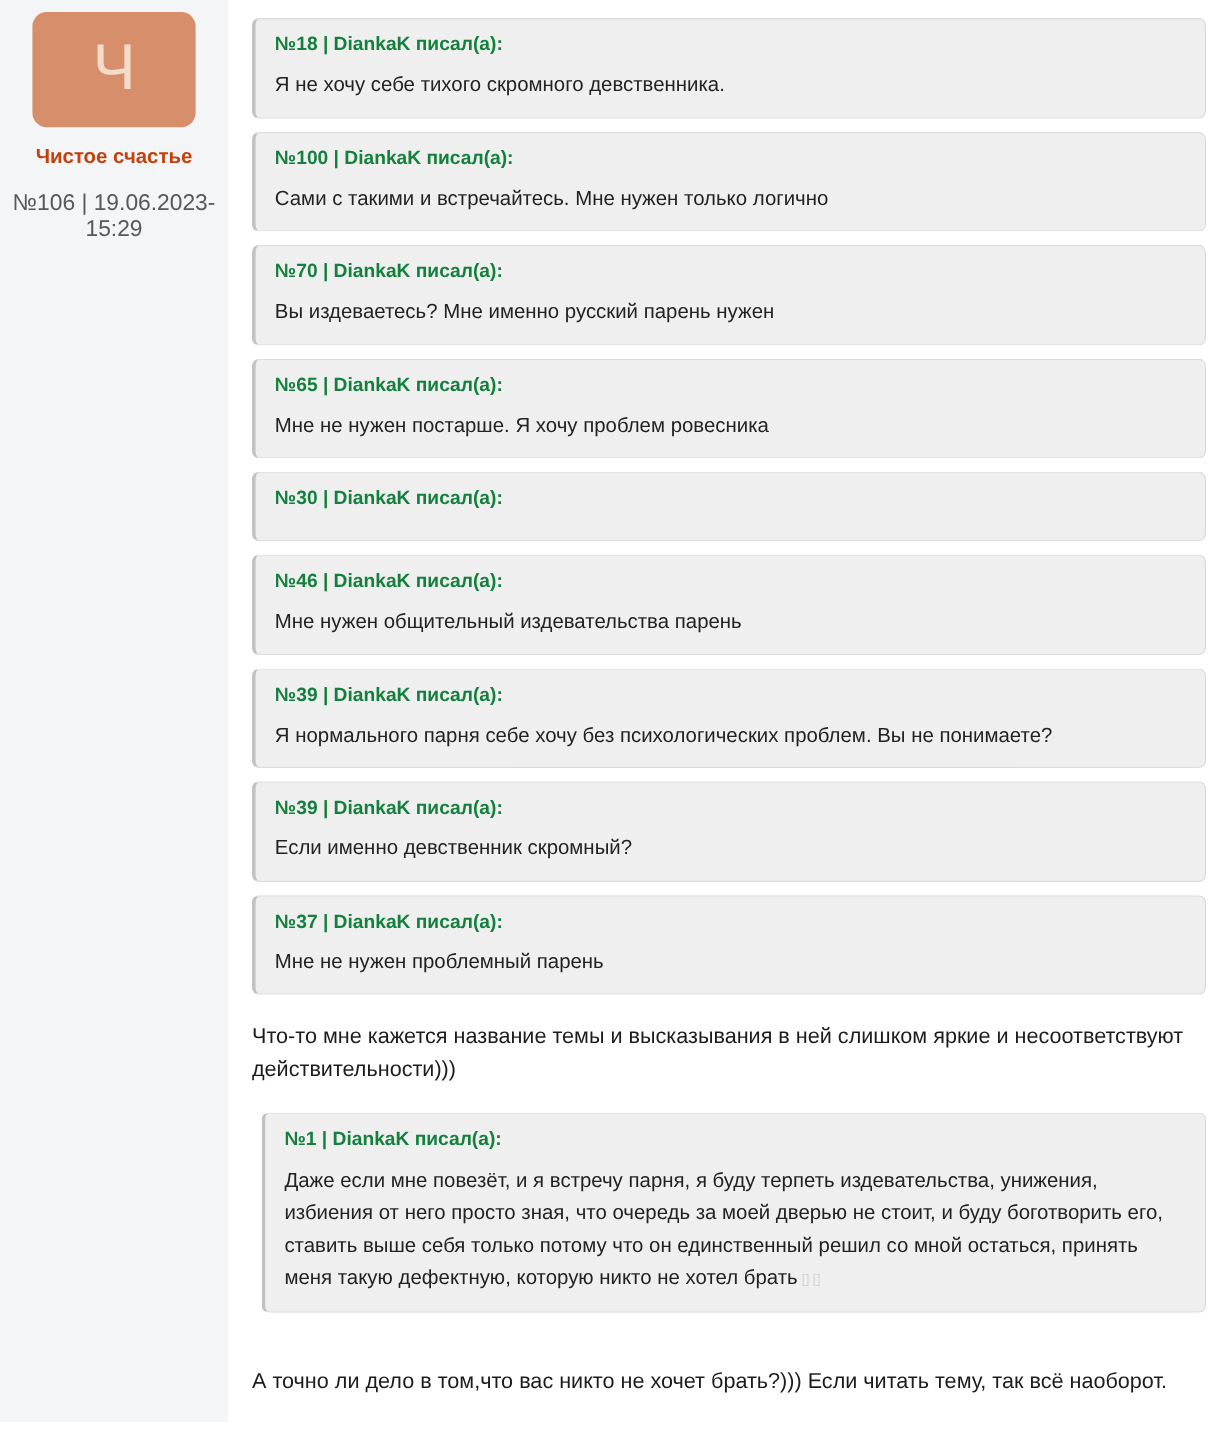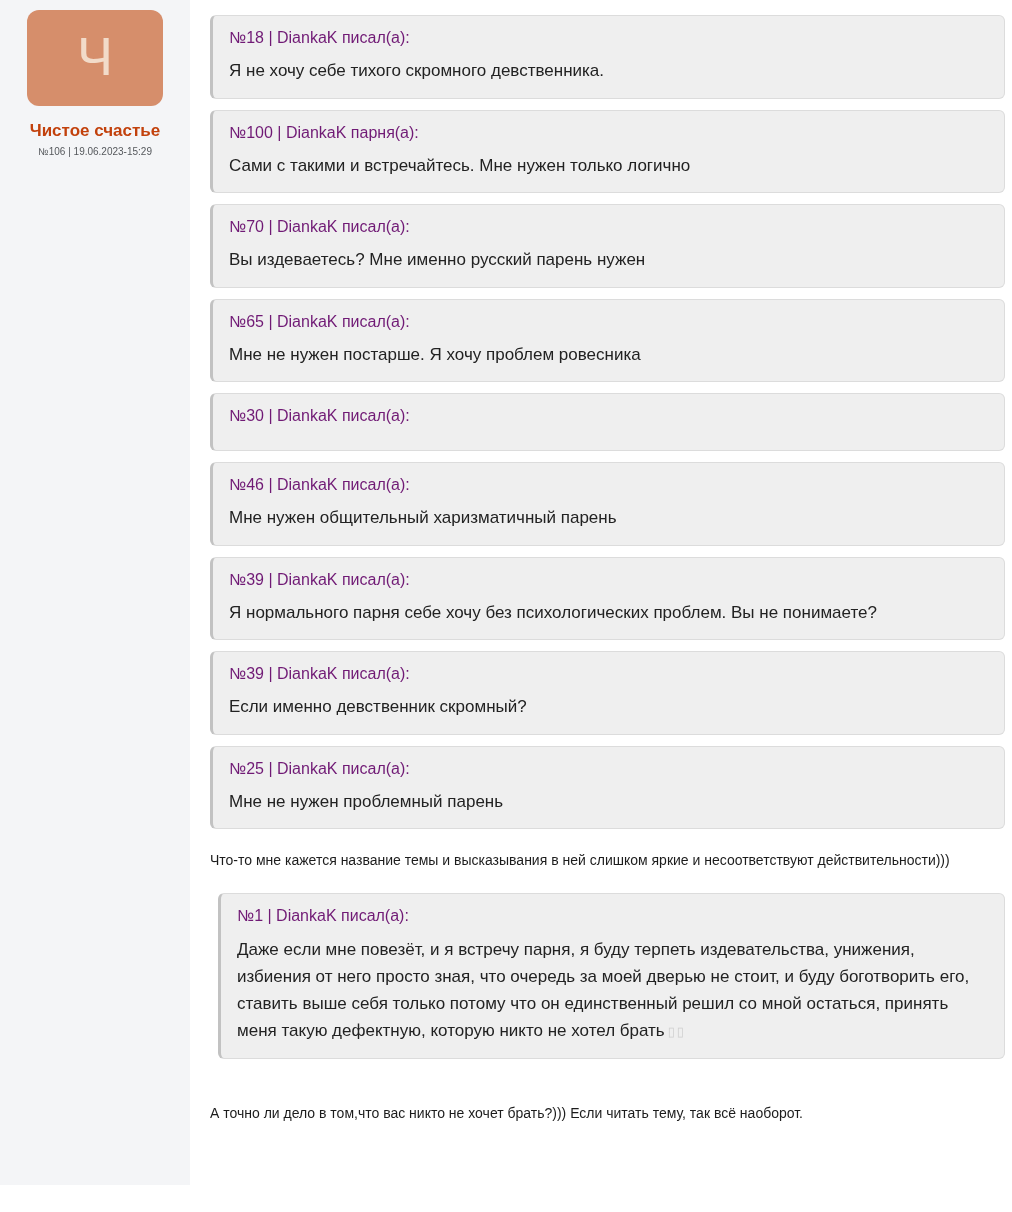--- a/index.html
+++ b/index.html
@@ -53,51 +53,51 @@
     line-height:1;
     transform:translateY(-2px);
   }
   .username{
     margin-top:15px;
     font-size:17px;
     font-weight:bold;
     color:#c2410c;
   }
   .post-meta{
-    margin-top:5px;
-    font-size:10px;
+    margin-top:18px;
+    font-size:19px;
     color:var(--text-meta);
   }
   
   .content{
     flex:1;
     background:#ffffff;
     padding:15px 7px 0 20px;
   }
   .quote{
     background:var(--quote-bg);
     border:1px solid var(--quote-border);
     border-left:3px solid var(--quote-left-border);
     border-radius:6px;
     padding:13px 16px 14px 16px;
     margin-bottom:11px;
   }
   .quote-header{
     font-size:16px;
-    font-weight:normal;
-    color:#701a75;
+    font-weight:bold;
+    color:#15803d;
     margin-bottom:11px;
   }
   .quote-body{
     font-size:17px;
     line-height:1.5;
     color:#222222;
   }
   .paragraph{
-    font-size:14px;
+    font-size:18px;
     line-height:1.55;
     color:#1c1c1c;
     margin:21px 0 21px 0;
     padding-right:4px;
   }
   .final-quote{
     margin-left:8px;
     margin-bottom:0;
   }
   .final-quote .quote-body{
@@ -129,55 +129,55 @@
 
   <div class="content">
 
     <div id="quote-list">
   <div class="quote">
     <div class="quote-header">№18 | DiankaK писал(а):</div>
     <div class="quote-body">Я не хочу себе тихого скромного девственника.</div>
   </div>
 
   <div class="quote">
-    <div class="quote-header">№100 | DiankaK парня(а):</div>
+    <div class="quote-header">№100 | DiankaK писал(а):</div>
     <div class="quote-body">Сами с такими и встречайтесь. Мне нужен только логично</div>
   </div>
 
   <div class="quote">
     <div class="quote-header">№70 | DiankaK писал(а):</div>
     <div class="quote-body">Вы издеваетесь? Мне именно русский парень нужен</div>
   </div>
 
   <div class="quote">
     <div class="quote-header">№65 | DiankaK писал(а):</div>
     <div class="quote-body">Мне не нужен постарше. Я хочу проблем ровесника</div>
   </div>
 
   <div class="quote">
     <div class="quote-header">№30 | DiankaK писал(а):</div>
   </div>
 
   <div class="quote">
     <div class="quote-header">№46 | DiankaK писал(а):</div>
-    <div class="quote-body">Мне нужен общительный харизматичный парень</div>
+    <div class="quote-body">Мне нужен общительный издевательства парень</div>
   </div>
 
   <div class="quote">
     <div class="quote-header">№39 | DiankaK писал(а):</div>
     <div class="quote-body">Я нормального парня себе хочу без психологических проблем. Вы не понимаете?</div>
   </div>
 
   <div class="quote">
     <div class="quote-header">№39 | DiankaK писал(а):</div>
     <div class="quote-body">Если именно девственник скромный?</div>
   </div>
 
   <div class="quote">
-    <div class="quote-header">№25 | DiankaK писал(а):</div>
+    <div class="quote-header">№37 | DiankaK писал(а):</div>
     <div class="quote-body">Мне не нужен проблемный парень</div>
   </div>
 </div>
 
     <p class="paragraph">Что-то мне кажется название темы и высказывания в ней слишком яркие и несоответствуют действительности)))</p>
 
     <div class="quote final-quote">
       <div class="quote-header">№1 | DiankaK писал(а):</div>
       <div class="quote-body">
         <span>Даже если мне повезёт, и я встречу парня, я буду терпеть издевательства, унижения, избиения от него просто зная, что очередь за моей дверью не стоит, и буду боготворить его, ставить выше себя только потому что он единственный решил со мной остаться, принять меня такую дефектную, которую никто не хотел брать</span><span class="tofu">▯▯</span>

